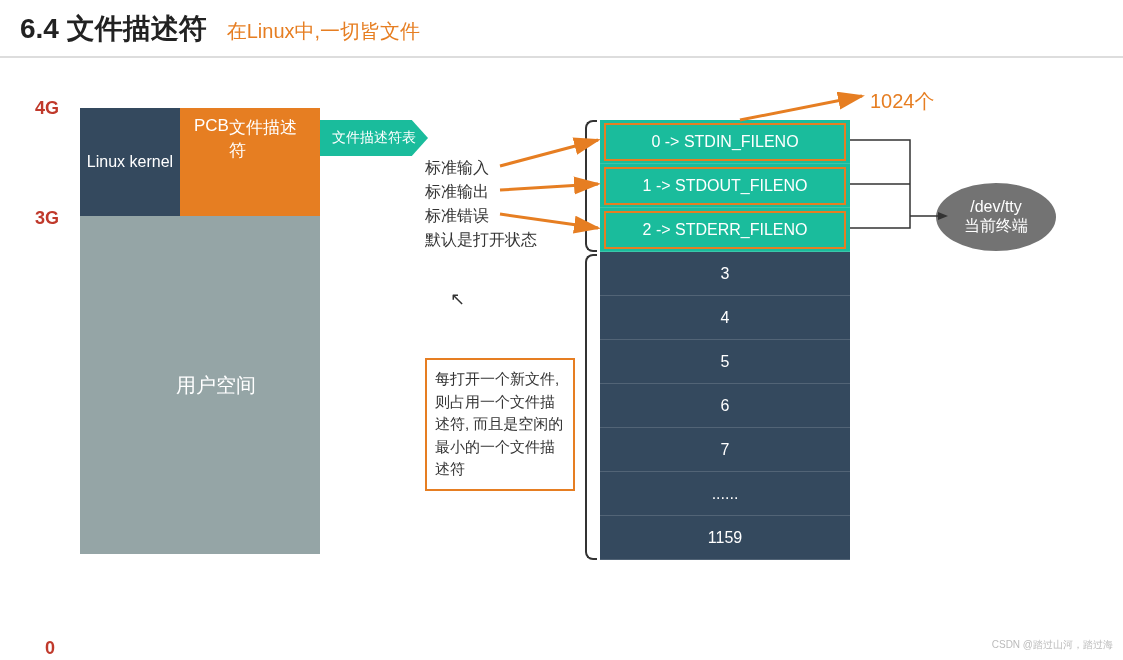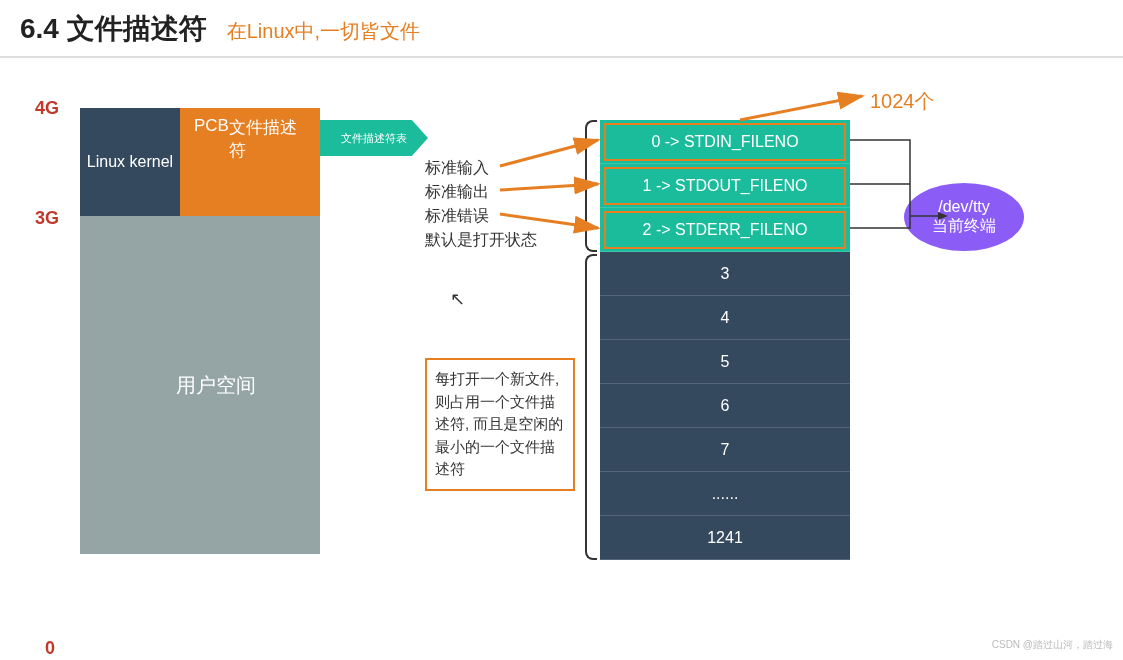--- a/index.html
+++ b/index.html
@@ -7,30 +7,30 @@
   .header { padding: 10px 20px 8px; border-bottom: 2px solid #ddd; display: flex; align-items: baseline; gap: 20px; }
   .section-title { font-size: 28px; font-weight: bold; color: #222; }
   .subtitle { font-size: 20px; color: #e67e22; }
   .content { position: relative; width: 100%; height: 600px; }
   .axis-label { position: absolute; color: #c0392b; font-weight: bold; font-size: 18px; }
   .mem-block { position: absolute; left: 80px; width: 240px; }
   .kernel-row { display: flex; height: 108px; }
   .kernel-left { background: #34495e; color: #fff; width: 100px; display: flex; align-items: center; justify-content: center; font-size: 16px; padding: 5px; }
   .kernel-right { background: #e67e22; color: #fff; flex: 1; display: flex; align-items: flex-start; justify-content: center; font-size: 17px; padding: 8px 14px; }
   .user-space { background: #95a5a6; color: #fff; height: 338px; display: flex; align-items: center; justify-content: center; font-size: 20px; padding-left: 32px; }
-  .arrow-box { position: absolute; left: 320px; top: 62px; width: 108px; height: 36px; background: #1abc9c; color: #fff; display: flex; align-items: center; justify-content: center; font-size: 11px; clip-path: polygon(0 0, 85% 0, 100% 50%, 85% 100%, 0 100%); }
+  .arrow-box { position: absolute; left: 320px; top: 62px; width: 108px; height: 36px; background: #1abc9c; color: #fff; display: flex; align-items: center; justify-content: center; font-size: 14px; clip-path: polygon(0 0, 85% 0, 100% 50%, 85% 100%, 0 100%); }
   .std-labels { position: absolute; left: 425px; top: 98px; font-size: 16px; color: #333; line-height: 1.5; }
   .fd-table { position: absolute; left: 600px; top: 62px; width: 250px; }
   .fd-row { height: 44px; display: flex; align-items: center; justify-content: center; color: #fff; font-size: 16px; border-bottom: 1px solid rgba(255,255,255,0.15); }
   .fd-green { background: #1abc9c; }
   .fd-dark { background: #34495e; }
   .fd-border { border: 2px solid #e67e22; margin: 1px 4px; height: 38px; }
   .count-label { position: absolute; left: 870px; top: 30px; color: #e67e22; font-size: 20px; }
   .note-box { position: absolute; left: 425px; top: 300px; width: 150px; border: 2px solid #e67e22; padding: 8px; font-size: 15px; color: #333; line-height: 1.5; }
-  .dev-tty { position: absolute; left: 904px; top: 125px; width: 120px; height: 68px; background: #8b5cf6; color: #fff; border-radius: 50%; display: flex; flex-direction: column; align-items: center; justify-content: center; font-size: 16px; }
+  .dev-tty { position: absolute; left: 936px; top: 125px; width: 120px; height: 68px; background: #737373; color: #fff; border-radius: 50%; display: flex; flex-direction: column; align-items: center; justify-content: center; font-size: 16px; }
   .watermark { position: absolute; right: 10px; bottom: 8px; color: #bbb; font-size: 10px; }
   .brace { position: absolute; border-left: 2px solid #333; border-top: 2px solid #333; border-bottom: 2px solid #333; border-radius: 8px 0 0 8px; }
   svg.overlay { position: absolute; top: 0; left: 0; pointer-events: none; }
   .cursor { position: absolute; left: 450px; top: 230px; font-size: 18px; color: #333; }
 </style>
 </head>
 <body>
 
 <div class="header">
   <div class="section-title">6.4 文件描述符</div>
@@ -72,21 +72,21 @@
       </div>
     <div class="fd-row fd-green">
         <div class="fd-border" style="width:100%;display:flex;align-items:center;justify-content:center;">2 -&gt; STDERR_FILENO</div>
       </div>
     <div class="fd-row fd-dark">3</div>
     <div class="fd-row fd-dark">4</div>
     <div class="fd-row fd-dark">5</div>
     <div class="fd-row fd-dark">6</div>
     <div class="fd-row fd-dark">7</div>
     <div class="fd-row fd-dark">......</div>
-    <div class="fd-row fd-dark">1241</div>
+    <div class="fd-row fd-dark">1159</div>
   </div>
 
   <div class="count-label">1024个</div>
 
   <div class="note-box">每打开一个新文件, 则占用一个文件描述符, 而且是空闲的最小的一个文件描述符</div>
 
   <div class="dev-tty">
     <div>/dev/tty</div>
     <div>当前终端</div>
   </div>

